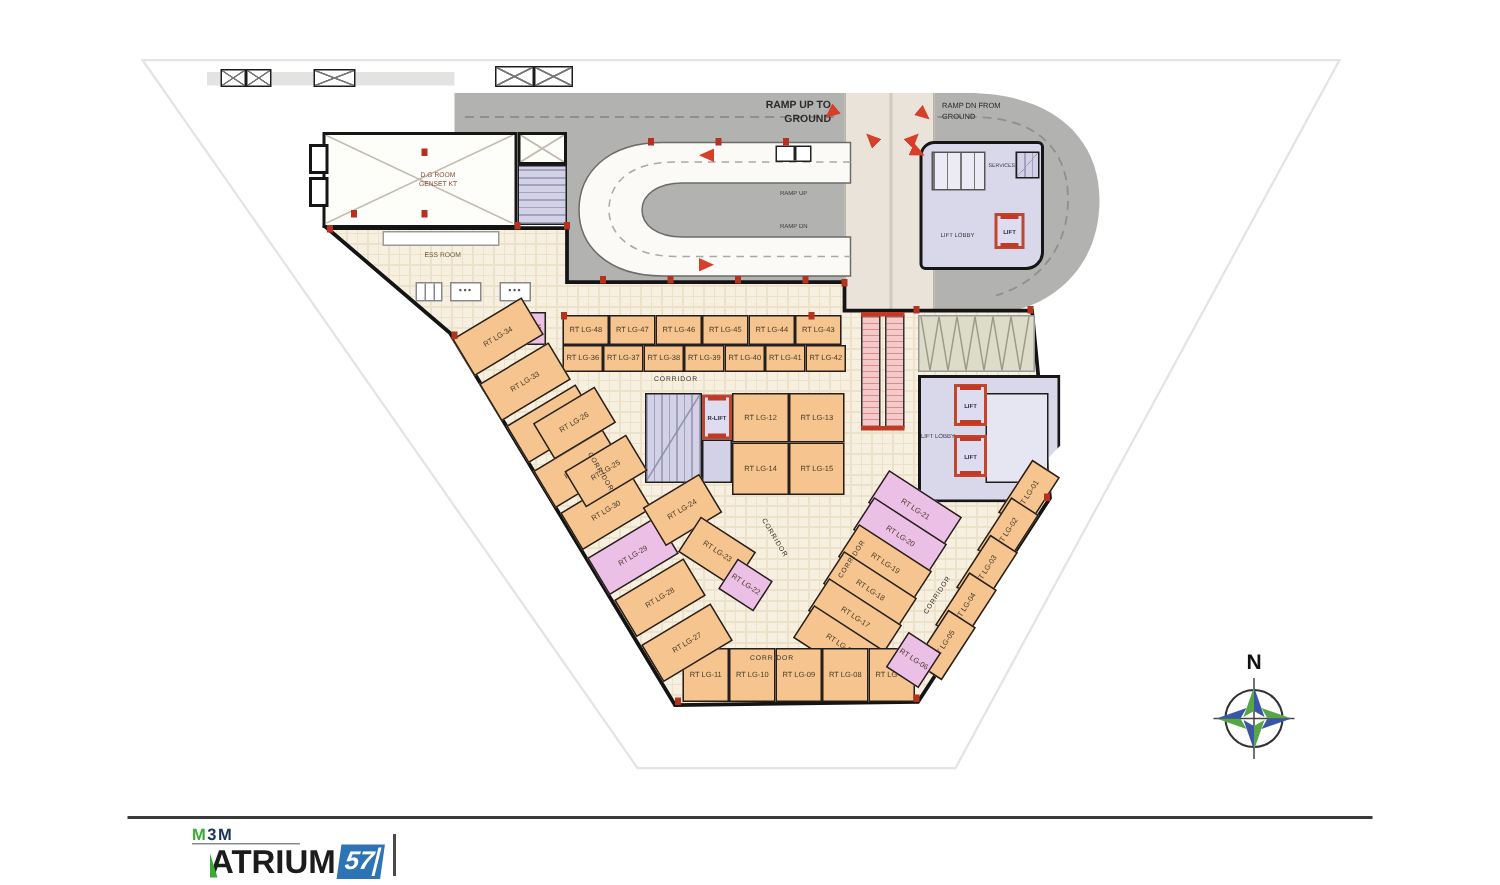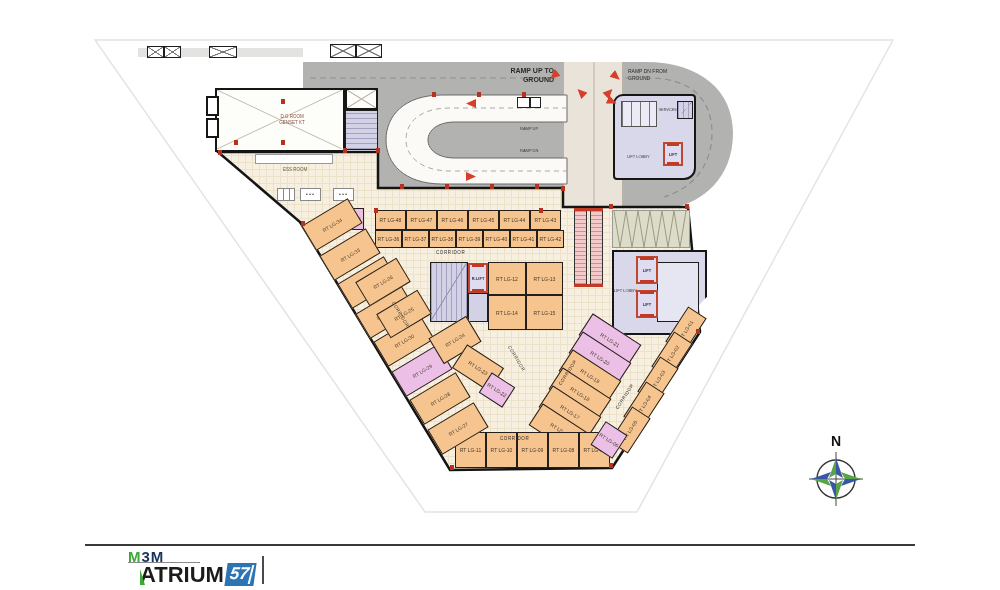--- a/index.html
+++ b/index.html
@@ -42,21 +42,21 @@
     background-image:repeating-linear-gradient(0deg,#a2a1c0 0 1px,transparent 1px 5px);}
   .stair.diag{background-image:
      linear-gradient(to bottom right,transparent 48%,#8a89a8 49.5%,transparent 51%),
      repeating-linear-gradient(90deg,#a2a1c0 0 1px,transparent 1px 5px);}
 
   .tinytxt{position:absolute;font-size:4px;color:#3a3a3a;white-space:nowrap;}
 
   
   #footer-rule{position:absolute;left:85px;top:544px;width:830px;border-top:2px solid #3a3a3a;}
   #brand{position:absolute;left:128px;top:553px;}
-  #brand .m3m{font-size:15px;font-weight:bold;letter-spacing:1px;line-height:8px;}
+  #brand .m3m{font-size:11px;font-weight:bold;letter-spacing:1px;line-height:8px;}
   #brand .m3m .g{color:#3aaa35;} #brand .m3m .d{color:#17335c;}
   #brand .row2{display:flex;align-items:center;margin-top:0;padding-left:12px;}
   #brand .atrium{font-size:22px;font-weight:800;color:#1c1c1c;letter-spacing:0;line-height:22px;position:relative;}
   #brand .greentri{position:absolute;left:0;bottom:1px;width:0;height:0;
         border-left:5px solid #3aaa35;border-top:16px solid transparent;}
   #brand .fivebox{background:#2d74b5;color:#fff;font-size:17px;font-style:italic;font-weight:800;
         padding:1px 6px 2px 4px;margin-left:2px;transform:skewX(-8deg);position:relative;}
   #brand .fivebox i{position:absolute;right:3px;top:2px;bottom:2px;width:2px;background:#fff;transform:skewX(-6deg);}
   #sep{position:absolute;left:262px;top:556px;width:2px;height:28px;background:#4a4a4a;}
   #plan-title{position:absolute;left:293px;top:562px;font-size:17px;letter-spacing:2.5px;color:#3d3d3d;}

